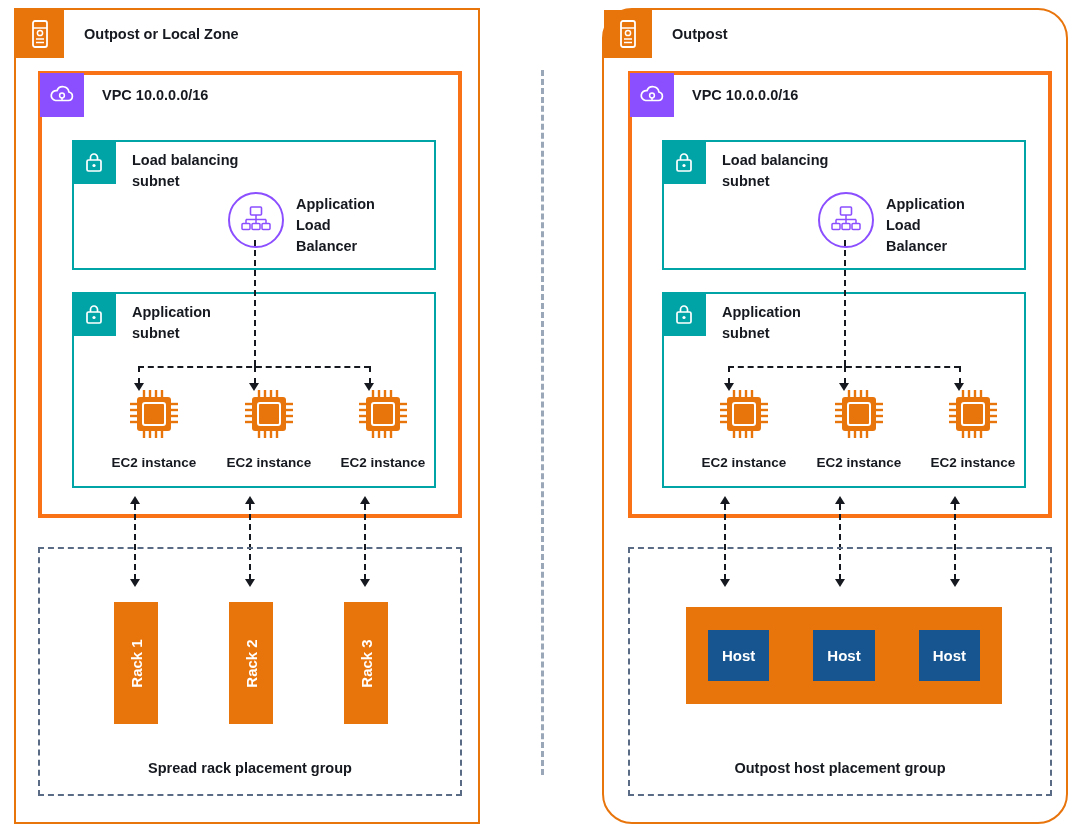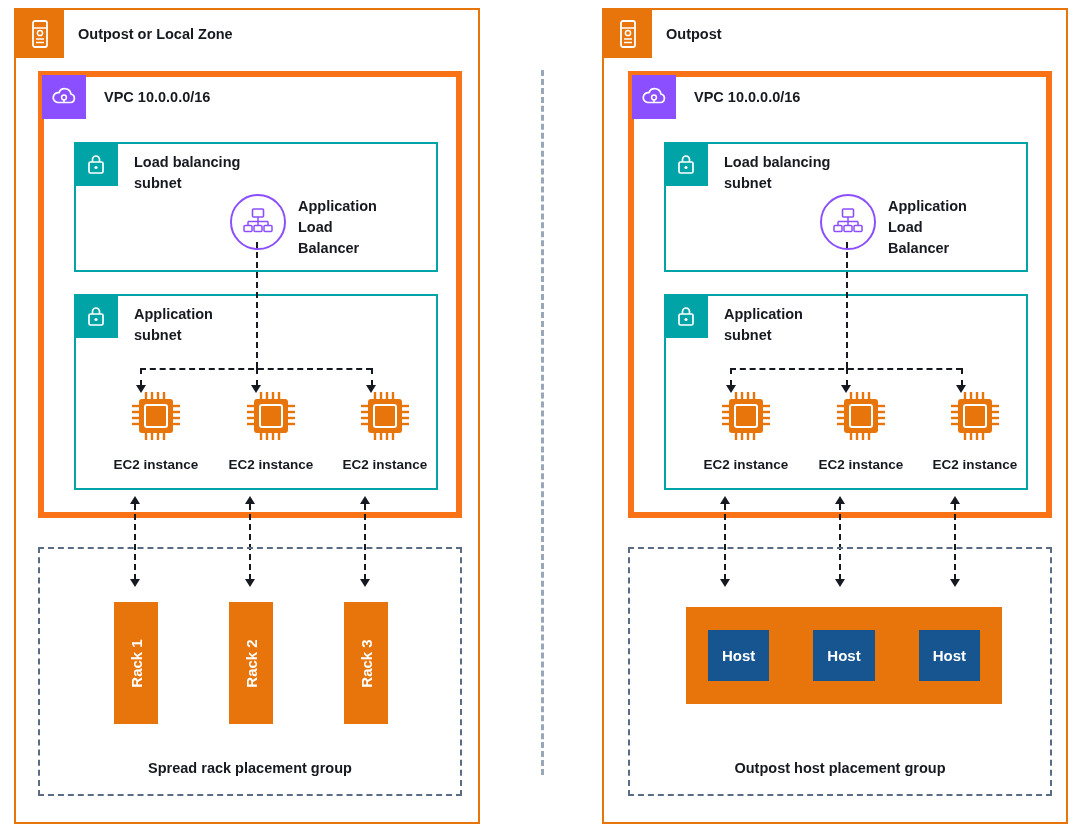--- a/index.html
+++ b/index.html
@@ -22,49 +22,49 @@
   }
 
   
   .panel {
     position: absolute;
     border: 2px solid #e8740c;
     box-sizing: border-box;
     background: #ffffff;
   }
   .panel-left  { left: 14px;  top: 8px; width: 466px; height: 816px; }
-  .panel-right { left: 602px; top: 8px; width: 466px; height: 816px; }
+  .panel-right { left: 602px; top: 8px; width: 466px; height: 816px; border-radius: 30px; }
 
   .panel-header {
     position: absolute;
     left: 0; top: 0;
     height: 48px;
     display: flex;
     align-items: center;
   }
   .panel-badge {
     width: 48px; height: 48px;
     background: #e8740c;
     display: flex;
     align-items: center;
     justify-content: center;
     flex: none;
   }
   .panel-title {
     font-size: 14.5px;
     font-weight: bold;
     color: #16191f;
-    margin-left: 14px;
+    margin-left: 20px;
     white-space: nowrap;
   }
 
   
   .vpc {
     position: absolute;
-    border: 6px solid #f97316;
+    border: 4px solid #f97316;
     box-sizing: border-box;
     text-decoration: underline;
   }
   .vpc-left  { left: 36px; top: 69px; width: 424px; height: 447px; }
   .vpc-right { left: 24px; top: 61px; width: 424px; height: 447px; }
 
   .vpc-badge {
     position: absolute;
     left: -2px; top: -2px;
     width: 44px; height: 44px;

